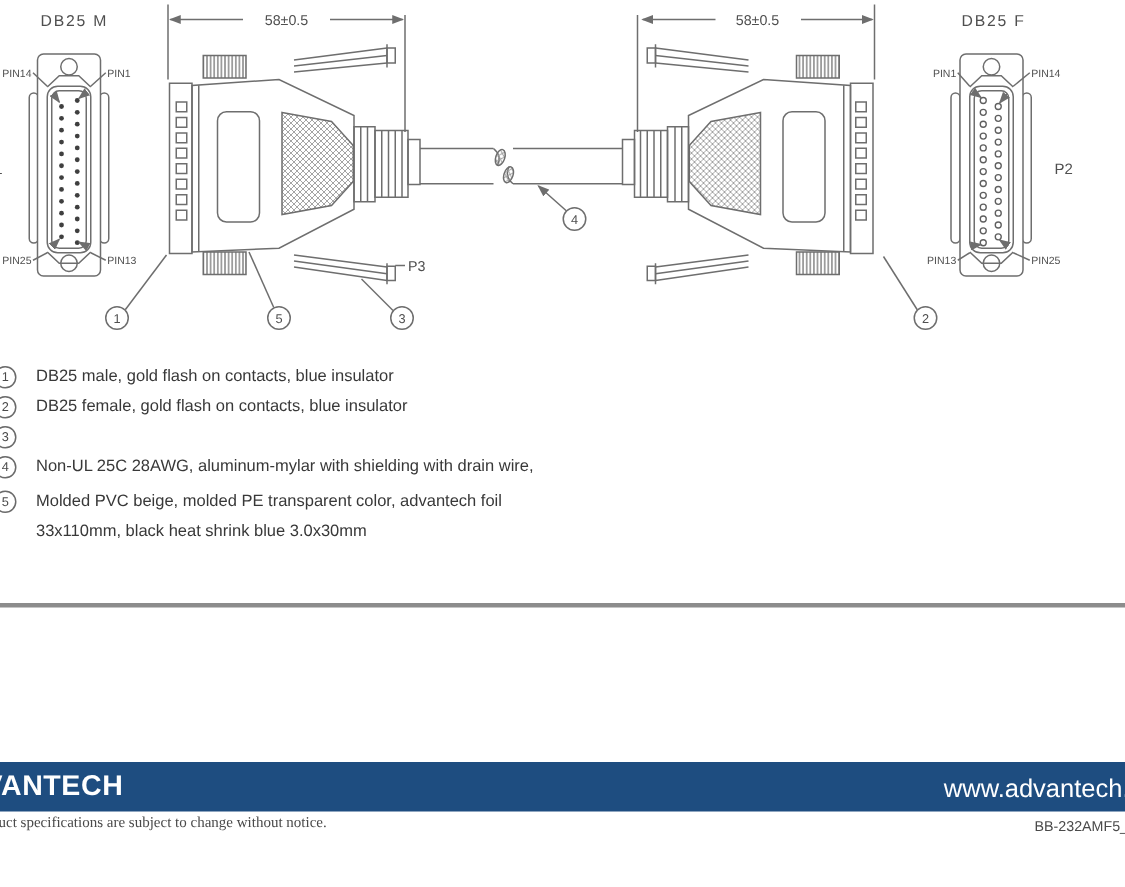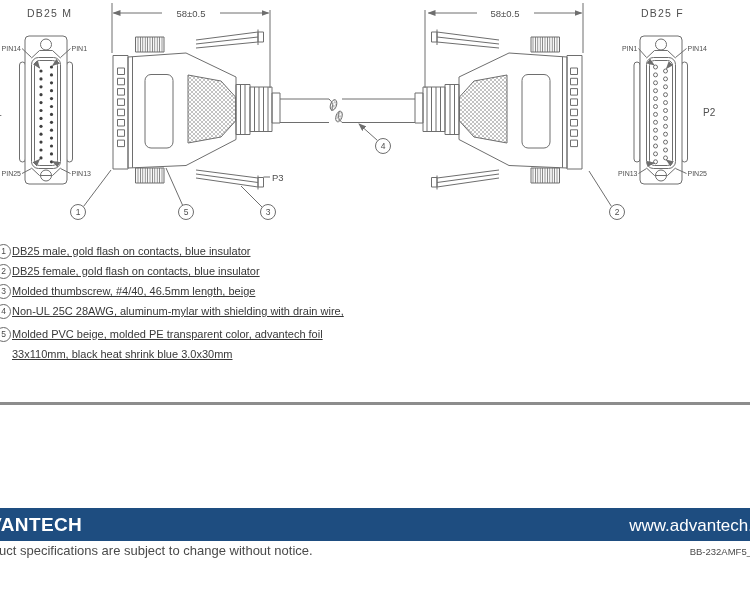--- a/index.html
+++ b/index.html
@@ -12,28 +12,28 @@
   .dwg-text{fill:#4f4f4f;stroke:none;font-family:"Liberation Sans",sans-serif;}
   .pin-dot{fill:#3f3f3f;stroke:none;}
   .pin-socket{fill:#fff;stroke:#5f5f5f;stroke-width:0.9;}
   .notes{position:absolute;left:0;top:241px;width:750px;color:#383838;}
   .note-row{display:flex;align-items:center;height:20px;}
   .note-row.gap{margin-top:3px;}
   .note-num{flex:0 0 auto;width:13px;height:13px;margin-left:-4px;border:1px solid #6a6a6a;
             border-radius:50%;font-size:8.5px;line-height:13px;text-align:center;color:#4a4a4a;
             background:#fff;}
   .note-num:empty{visibility:hidden;}
-  .note-text{margin-left:1px;font-size:11px;white-space:nowrap;text-decoration:underline;}
+  .note-text{margin-left:13px;font-size:11px;white-space:nowrap;}
   .divider{position:absolute;left:0;top:402px;width:750px;height:2.5px;background:#8c8c8c;}
   .bar{position:absolute;left:0;top:508px;width:750px;height:33px;background:#1e4d80;}
   .logo{position:absolute;left:-11px;top:0;height:33px;line-height:33px;color:#fff;
         font-weight:bold;font-size:19px;letter-spacing:0.4px;white-space:nowrap;}
   .url{position:absolute;right:-3px;top:0;height:33px;line-height:35px;color:#fff;
        font-size:17px;white-space:nowrap;}
-  .disclaimer{position:absolute;left:-1px;top:543px;font-size:13px;color:#4a4a4a;white-space:nowrap;}
+  .disclaimer{position:absolute;left:-1px;top:543px;font-size:10px;color:#4a4a4a;white-space:nowrap;font-family:Liberation Serif, serif;}
   .doccode{position:absolute;right:-2px;top:546px;font-size:9.5px;color:#4a4a4a;white-space:nowrap;}
 </style>
 </head>
 <body>
 
 <div class="sheet">
 
   <svg class="diagram" width="750" height="235" viewBox="0 0 750 235">
     <defs>
       <pattern id="xh" width="4" height="4" patternUnits="userSpaceOnUse">
@@ -263,21 +263,20 @@
     <div class="note-row">
       <span class="note-num">1</span>
       <span class="note-text">DB25 male, gold flash on contacts, blue insulator</span>
     </div>
     <div class="note-row">
       <span class="note-num">2</span>
       <span class="note-text">DB25 female, gold flash on contacts, blue insulator</span>
     </div>
     <div class="note-row">
       <span class="note-num">3</span>
-      <span class="note-text">Molded thumbscrew, #4/40, 46.5mm length, beige</span>
     </div>
     <div class="note-row">
       <span class="note-num">4</span>
       <span class="note-text">Non-UL 25C 28AWG, aluminum-mylar with shielding with drain wire,</span>
     </div>
     <div class="note-row gap">
       <span class="note-num">5</span>
       <span class="note-text">Molded PVC beige, molded PE transparent color, advantech foil</span>
     </div>
     <div class="note-row">

